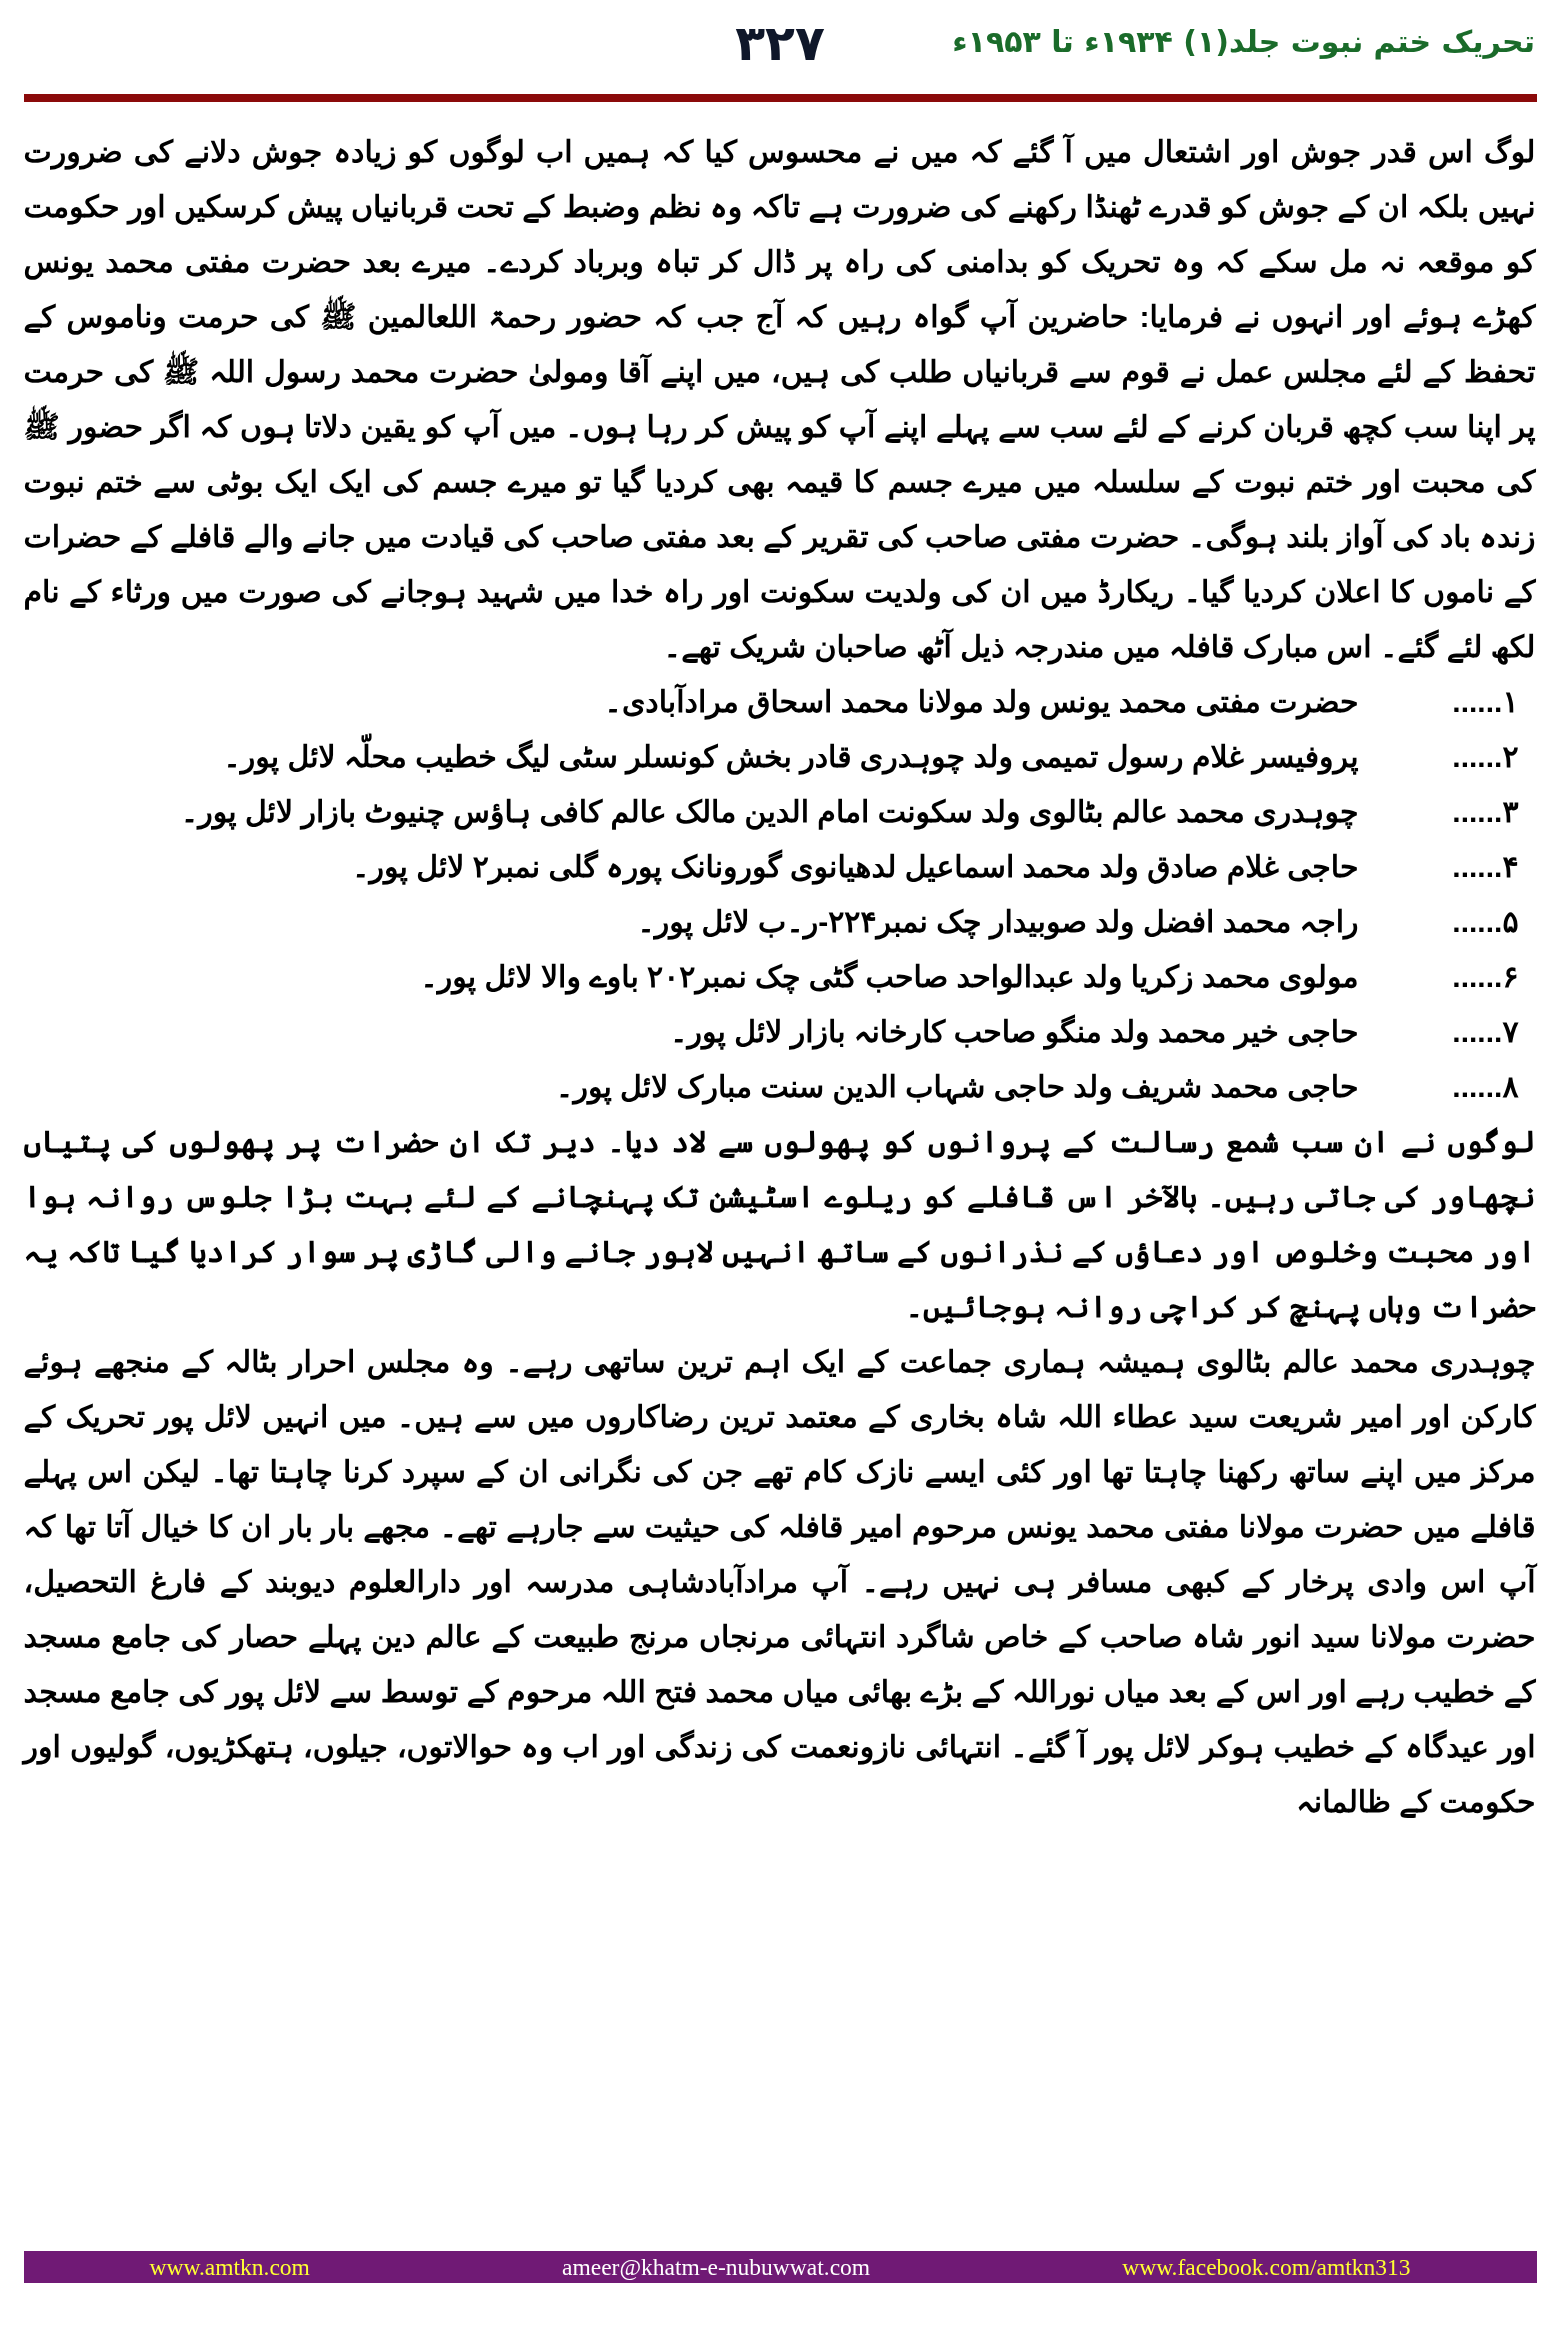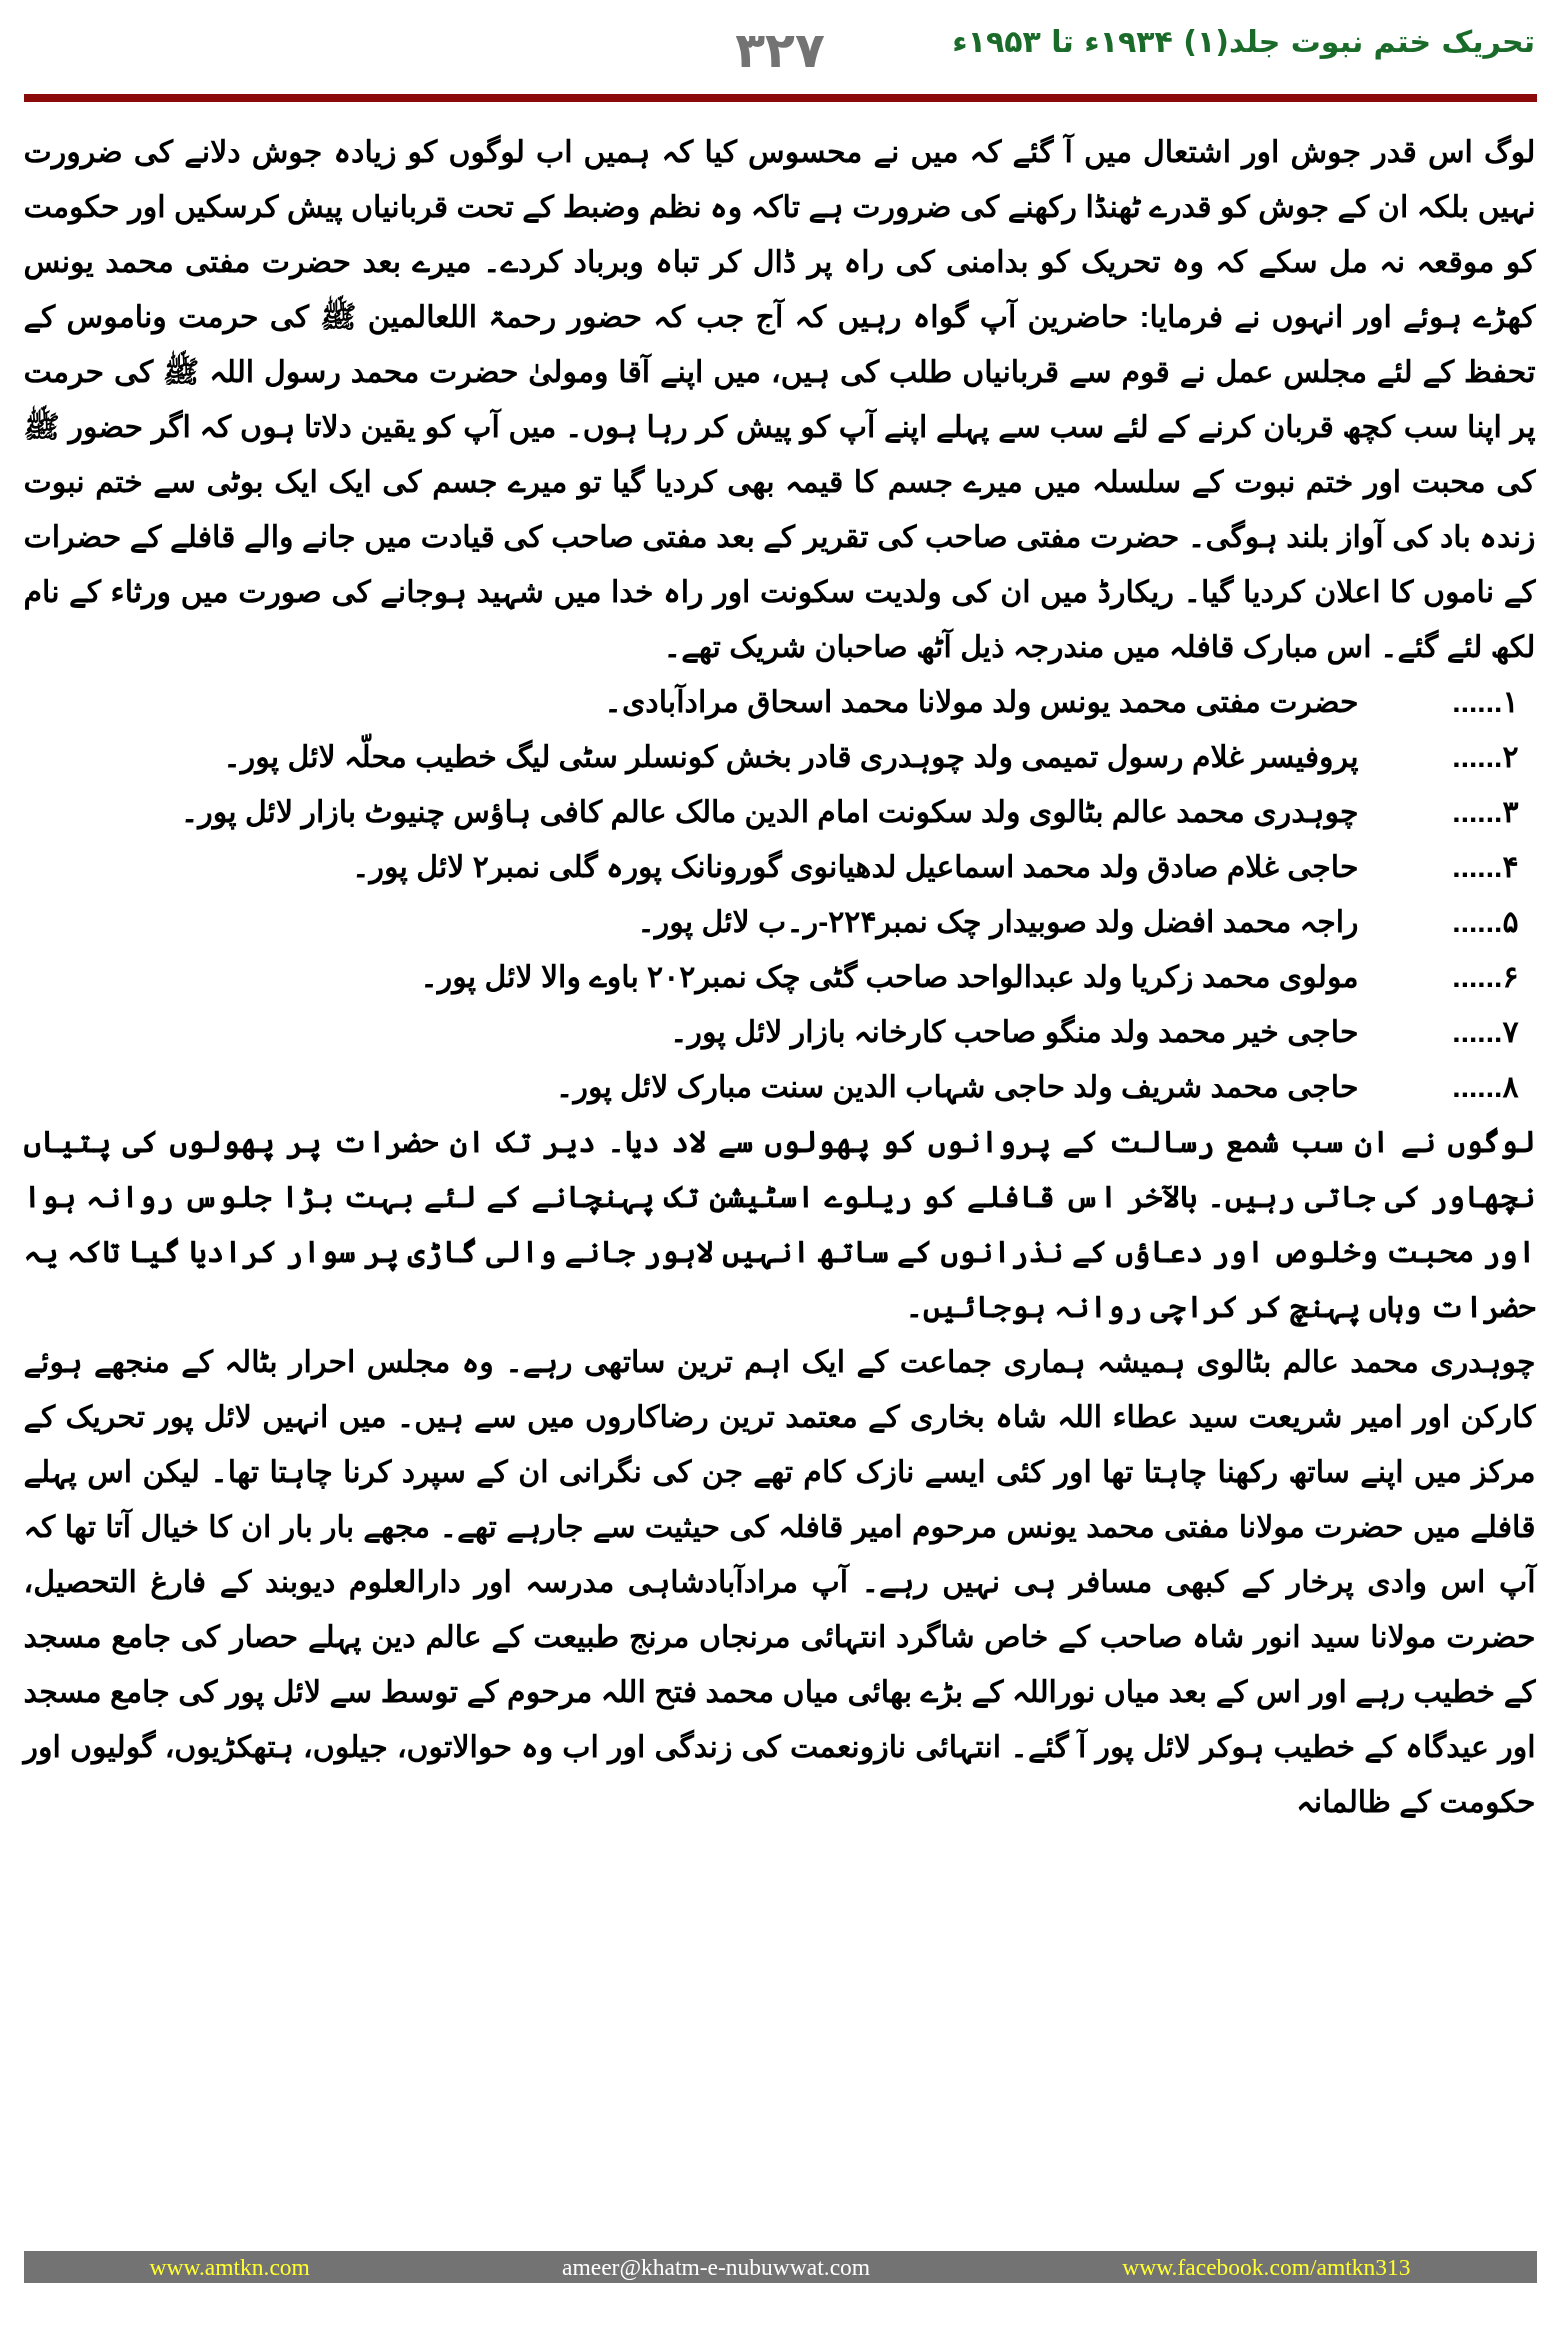--- a/index.html
+++ b/index.html
@@ -1,28 +1,28 @@
 <!DOCTYPE html>
 <html style="font-size:13.4px"><head>
 <meta charset="utf-8">
 <style>
   html, body { margin: 0; padding: 0; background: #ffffff; }
   body { width: 1560px; height: 2330px; position: relative; overflow: hidden; font-family: "DejaVu Sans", sans-serif; }
   .header { position: absolute; left: 0; top: 0; width: 1560px; height: 92px; }
   .hdr-right { position: absolute; right: 25px; top: 23.5px; color: #1a6b2a; font-size: 30px; font-weight: bold; direction: rtl; white-space: nowrap; }
   .hdr-left { position: absolute; left: 17px; top: 23.5px; color: #1a6b2a; font-size: 30px; font-weight: bold; direction: rtl; white-space: nowrap; }
-  .hdr-page { position: absolute; left: 0; width: 1560px; top: 22px; text-align: center; color: #737373; font-size: 49px; font-weight: bold; }
+  .hdr-page { position: absolute; left: 0; width: 1560px; top: 15px; text-align: center; color: #0f172a; font-size: 49px; font-weight: bold; }
   .hdr-rule { position: absolute; left: 23.5px; width: 1513px; top: 94px; height: 8.4px; background: #8b0a0a; }
   .content { position: absolute; left: 23.5px; width: 1512px; top: 124px; direction: rtl; color: #000; font-family: Liberation Sans, sans-serif; font-weight: bold; font-size: 30px; line-height: 55px; text-align: justify; text-align-last: right; }
   .content p { margin: 0; text-align: justify; }
   .list { margin: 0; padding: 0; list-style: none; }
   .list li { display: flex; flex-direction: row; align-items: baseline; height: 55px; }
   .list .num { width: 118px; padding-right: 17px; text-align: right; flex: 0 0 auto; }
   .list .name { flex: 1 1 auto; text-align: left; padding-right: 42px; }
-  .footer { position: absolute; left: 23.5px; width: 1513px; top: 2251px; height: 32px; background: #737373; display: flex; align-items: center; justify-content: space-around; font-family: "Liberation Serif", serif; font-size: 23.5px; }
+  .footer { position: absolute; left: 23.5px; width: 1513px; top: 2251px; height: 32px; background: #701a75; display: flex; align-items: center; justify-content: space-around; font-family: "Liberation Serif", serif; font-size: 23.5px; }
   .footer .link-yellow { color: #ffff33; }
   .footer .link-white { color: #ffffff; }
 </style>
 </head>
 <body>
 
 <div class="header">
   <div class="hdr-right">تحریک ختم نبوت جلد(۱) ۱۹۳۴ء تا ۱۹۵۳ء</div>
   <div class="hdr-page">۳۲۷</div>
   <div class="hdr-rule"></div>

